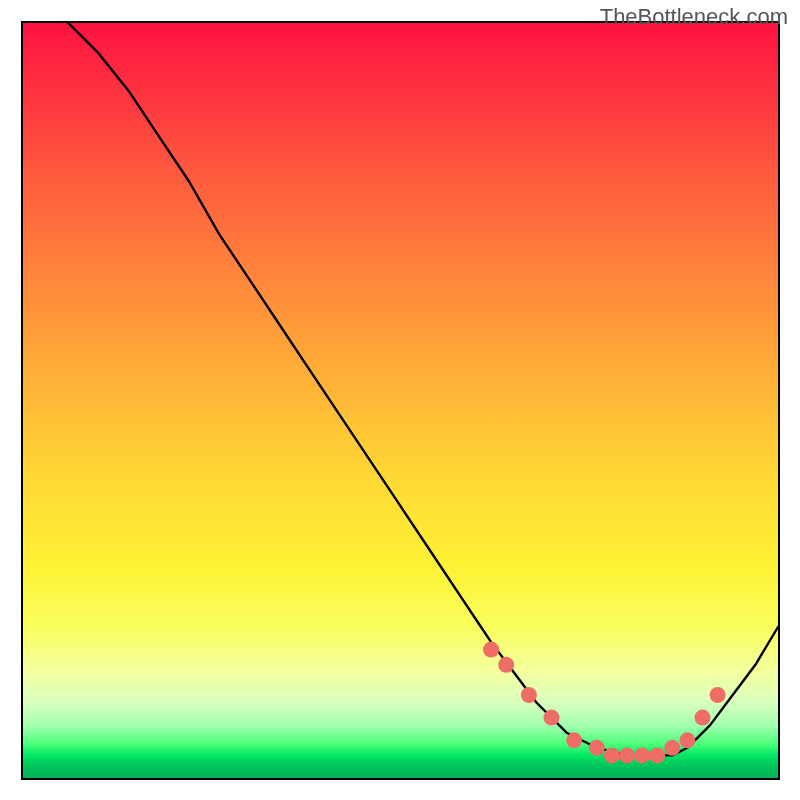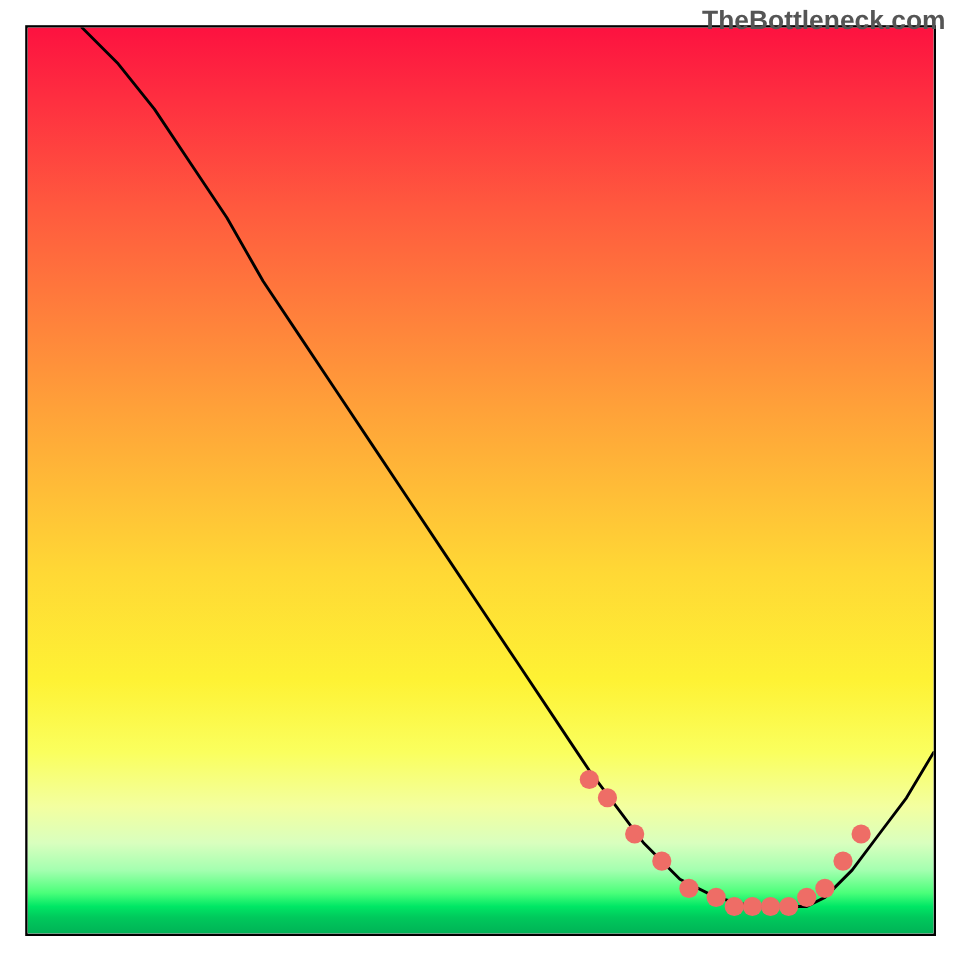--- a/index.html
+++ b/index.html
@@ -15,21 +15,21 @@
     position: relative;
     width: 800px;
     height: 800px;
   }
   .watermark {
     position: absolute;
     top: 4px;
     right: 12px;
     color: #555555;
     font-size: 22px;
-    font-weight: 700;
+    font-weight: 400;
     z-index: 10;
   }
   .plot-area {
     position: absolute;
     left: 21px;
     top: 21px;
     width: 759px;
     height: 759px;
     box-sizing: border-box;
     border: 2px solid #000000;

